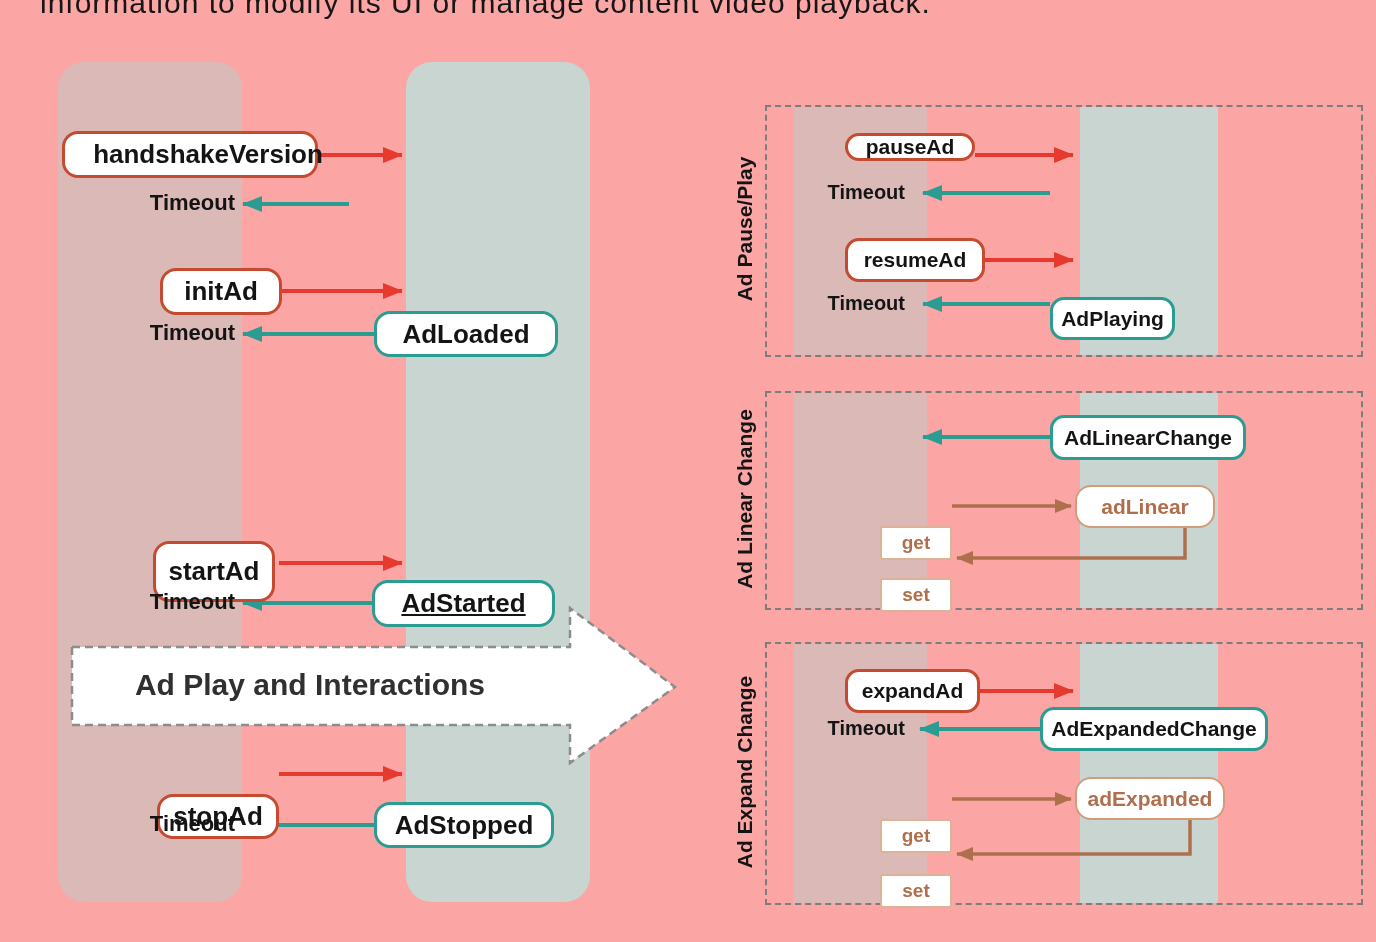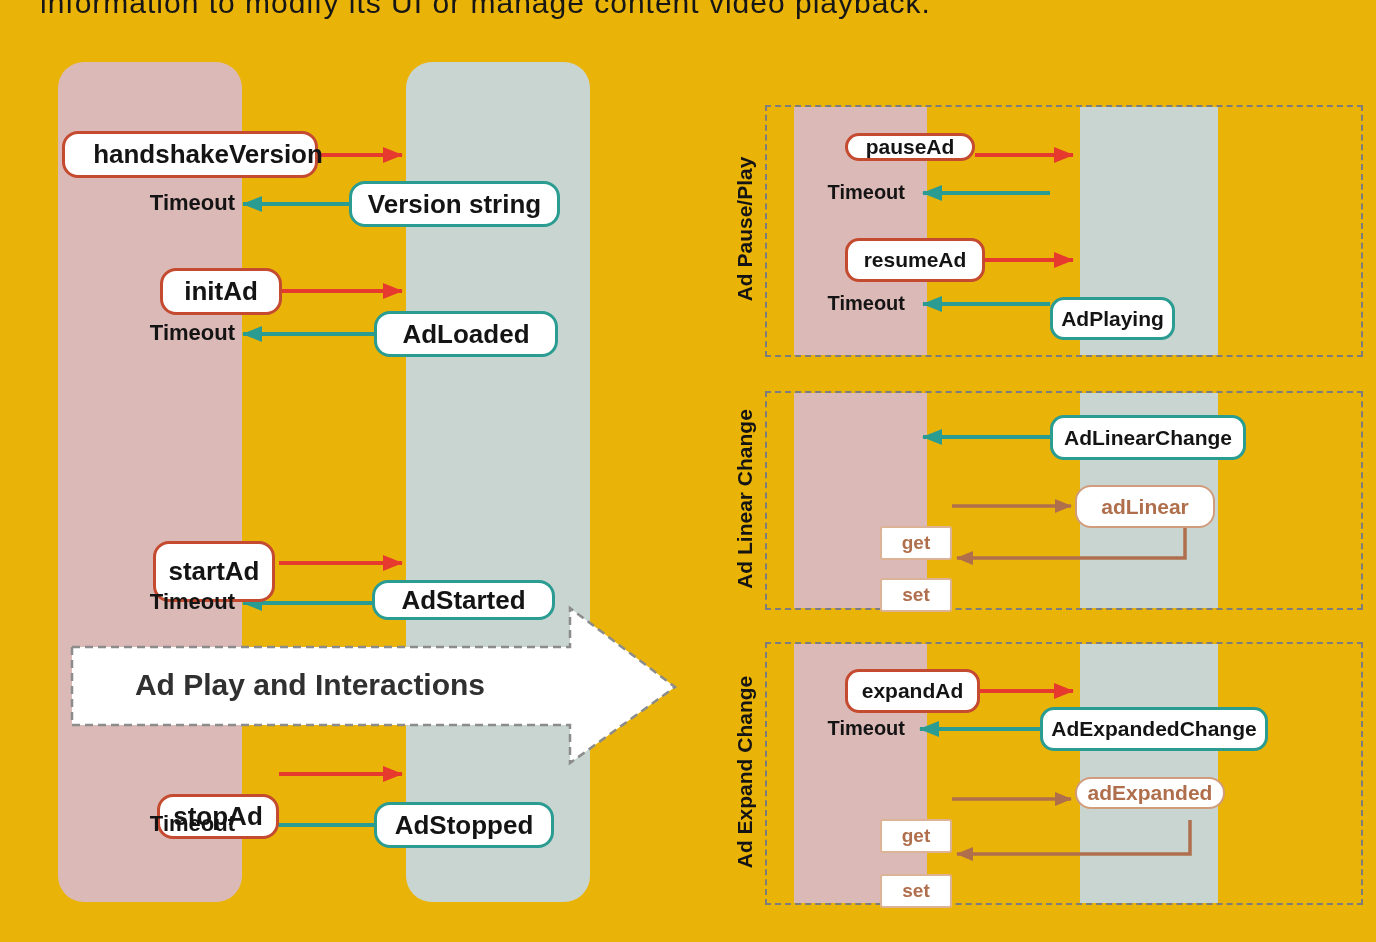--- a/index.html
+++ b/index.html
@@ -1,16 +1,16 @@
 <!DOCTYPE html>
 <html><head>
 <meta charset="utf-8">
 <style>
   html,body{margin:0;padding:0;background:#ffffff;}
-  .stage{position:relative;width:1376px;height:942px;background:#eab308;overflow:hidden;
+  .stage{position:relative;width:1376px;height:942px;background:#fca5a5;overflow:hidden;
          font-family:"Liberation Sans",sans-serif;color:#111;}
   .intro{position:absolute;left:40px;top:-14px;font-size:30px;letter-spacing:1px;
          color:#161616;white-space:nowrap;font-weight:400;}
   .band{position:absolute;}
   .band.rounded{border-radius:26px;}
   .colhdr{position:absolute;text-align:center;font-size:23px;font-weight:700;color:#141414;}
   .msg{position:absolute;background:#fff;display:flex;align-items:center;justify-content:center;
        white-space:nowrap;font-weight:700;color:#141414;z-index:3;box-sizing:border-box;}
   .msg.red{border:3.5px solid #c44a30;border-radius:16px;font-size:26px;}
   .msg.teal{border:3.5px solid #2a9c91;border-radius:16px;font-size:26px;}
@@ -95,29 +95,28 @@
 
     <line x1="980" y1="691" x2="1073" y2="691" stroke="#e63a2e" stroke-width="4" marker-end="url(#mr)"></line>
     <line x1="1040" y1="729" x2="920" y2="729" stroke="#2a9c91" stroke-width="4" marker-end="url(#mt)"></line>
     <line x1="952" y1="799" x2="1071" y2="799" stroke="#b06f4c" stroke-width="3.5" marker-end="url(#mb)"></line>
     <path d="M1190,820 L1190,854 L957,854" fill="none" stroke="#b06f4c" stroke-width="3.5" marker-end="url(#mb)"></path>
   </svg>
 
   <div class="bigarrow-label">Ad Play and Interactions</div>
 
   <div class="msg red" style="left:62px;top:131px;width:256px;height:47px;padding-left:36px;">handshakeVersion</div>
-  <div class="msg teal" style="left:349px;top:181px;width:211px;height:46px;">Version string</div>
   <div class="timeout" style="left:115px;top:190px;width:120px;">Timeout</div>
 
   <div class="msg red" style="left:160px;top:268px;width:122px;height:47px;">initAd</div>
   <div class="msg teal" style="left:374px;top:311px;width:184px;height:46px;">AdLoaded</div>
   <div class="timeout" style="left:115px;top:320px;width:120px;">Timeout</div>
 
   <div class="msg red" style="left:153px;top:541px;width:122px;height:61px;">startAd</div>
-  <div class="msg teal" style="left:372px;top:580px;width:183px;height:40px;">AdStarted</div>
+  <div class="msg teal" style="left:372px;top:580px;width:183px;height:47px;text-decoration:underline;">AdStarted</div>
   <div class="timeout" style="left:115px;top:589px;width:120px;">Timeout</div>
 
   <div class="msg red" style="left:157px;top:752px;width:122px;height:45px;margin-top:42px;">stopAd</div>
   <div class="msg teal" style="left:374px;top:802px;width:180px;height:46px;">AdStopped</div>
   <div class="timeout" style="left:115px;top:811px;width:120px;">Timeout</div>
 
   <div class="msg red sm" style="left:845px;top:133px;width:130px;height:28px;">pauseAd</div>
   <div class="timeout sm" style="left:790px;top:181px;width:115px;">Timeout</div>
   <div class="msg red sm" style="left:845px;top:238px;width:140px;height:44px;">resumeAd</div>
   <div class="timeout sm" style="left:790px;top:292px;width:115px;">Timeout</div>
@@ -125,16 +124,16 @@
 
   <div class="msg teal sm" style="left:1050px;top:415px;width:196px;height:45px;">AdLinearChange</div>
   <div class="msg getset" style="left:880px;top:489px;width:72px;height:34px;">get</div>
   <div class="msg prop" style="left:1075px;top:485px;width:140px;height:43px;">adLinear</div>
   <div class="msg getset" style="left:880px;top:541px;width:72px;height:34px;">set</div>
 
   <div class="msg red sm" style="left:845px;top:669px;width:135px;height:44px;">expandAd</div>
   <div class="timeout sm" style="left:790px;top:717px;width:115px;">Timeout</div>
   <div class="msg teal sm" style="left:1040px;top:707px;width:228px;height:44px;">AdExpandedChange</div>
   <div class="msg getset" style="left:880px;top:782px;width:72px;height:34px;">get</div>
-  <div class="msg prop" style="left:1075px;top:777px;width:150px;height:32px;">adExpanded</div>
+  <div class="msg prop" style="left:1075px;top:777px;width:150px;height:43px;">adExpanded</div>
   <div class="msg getset" style="left:880px;top:837px;width:72px;height:34px;">set</div>
 
 </div>
 
 </body></html>

